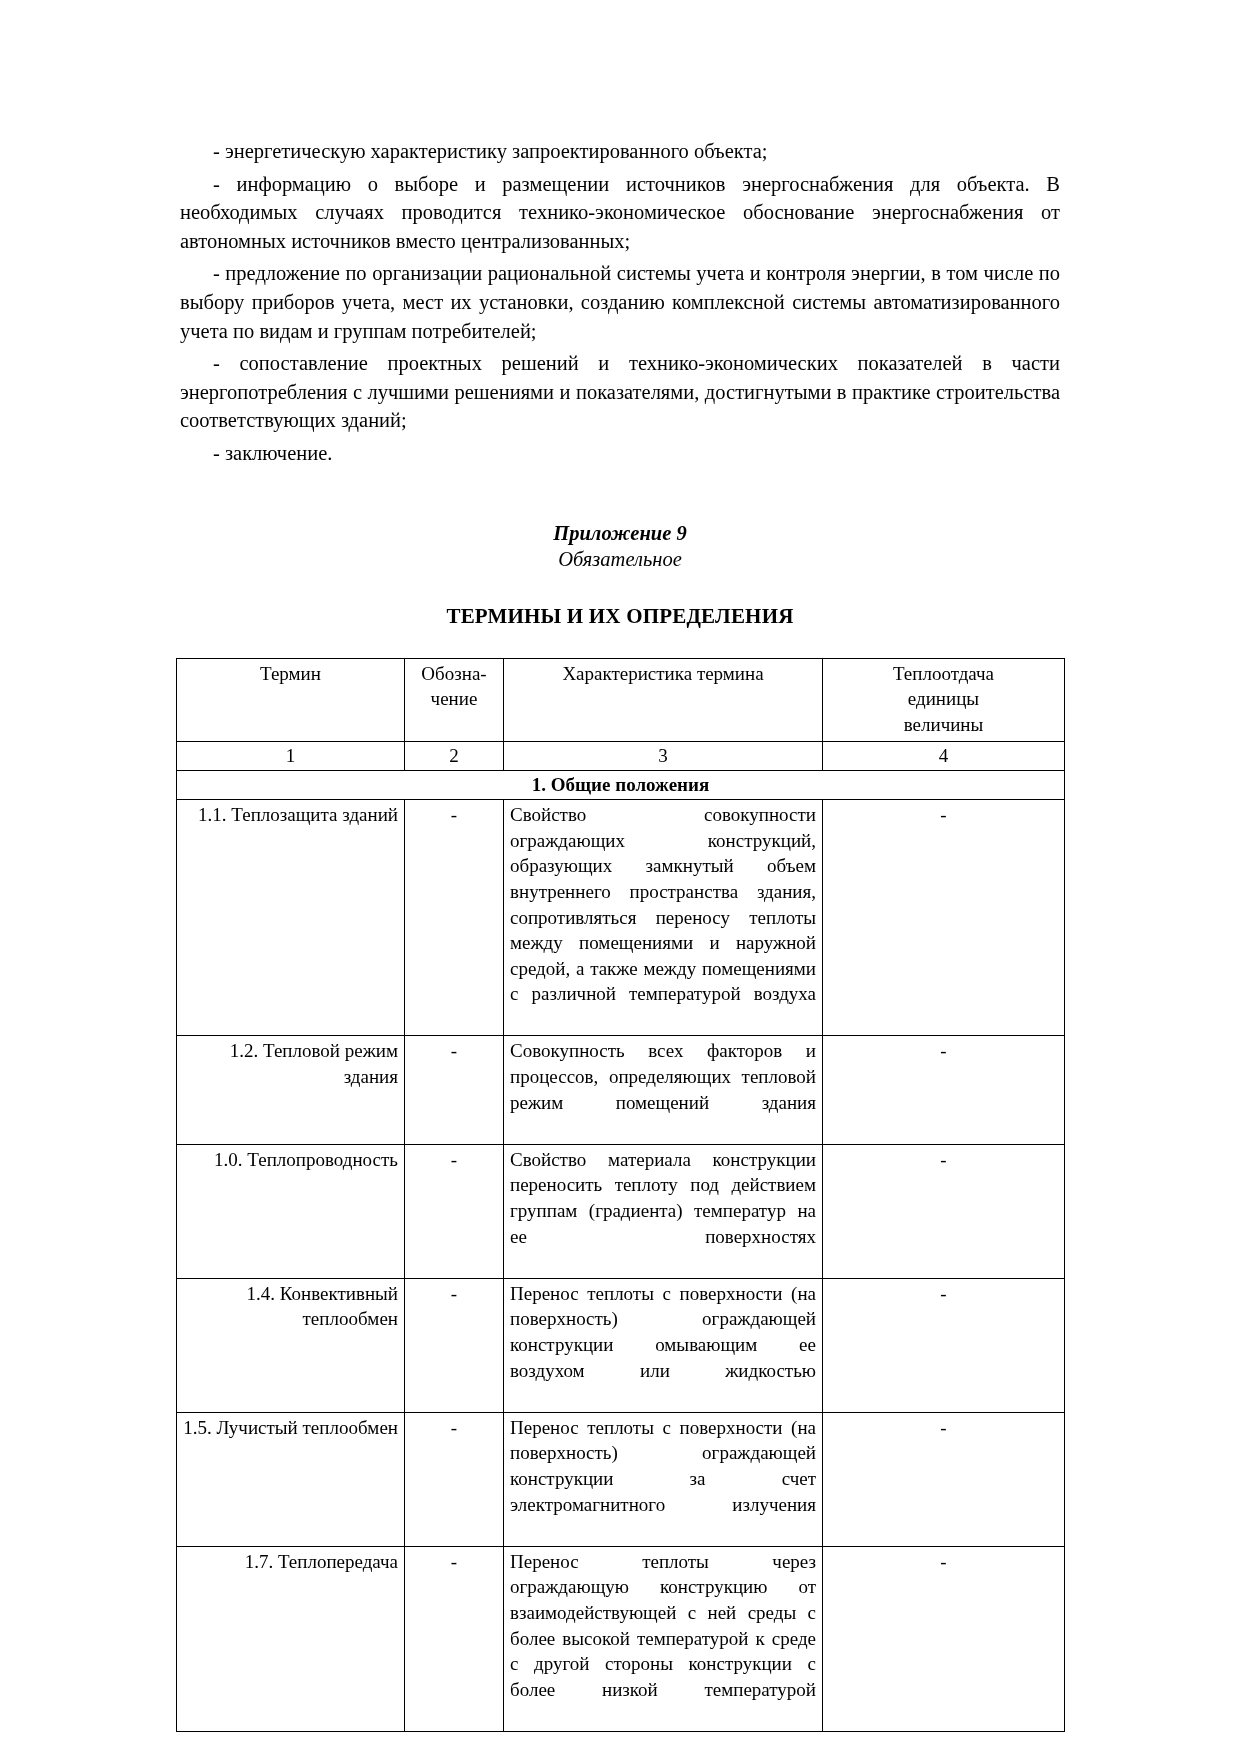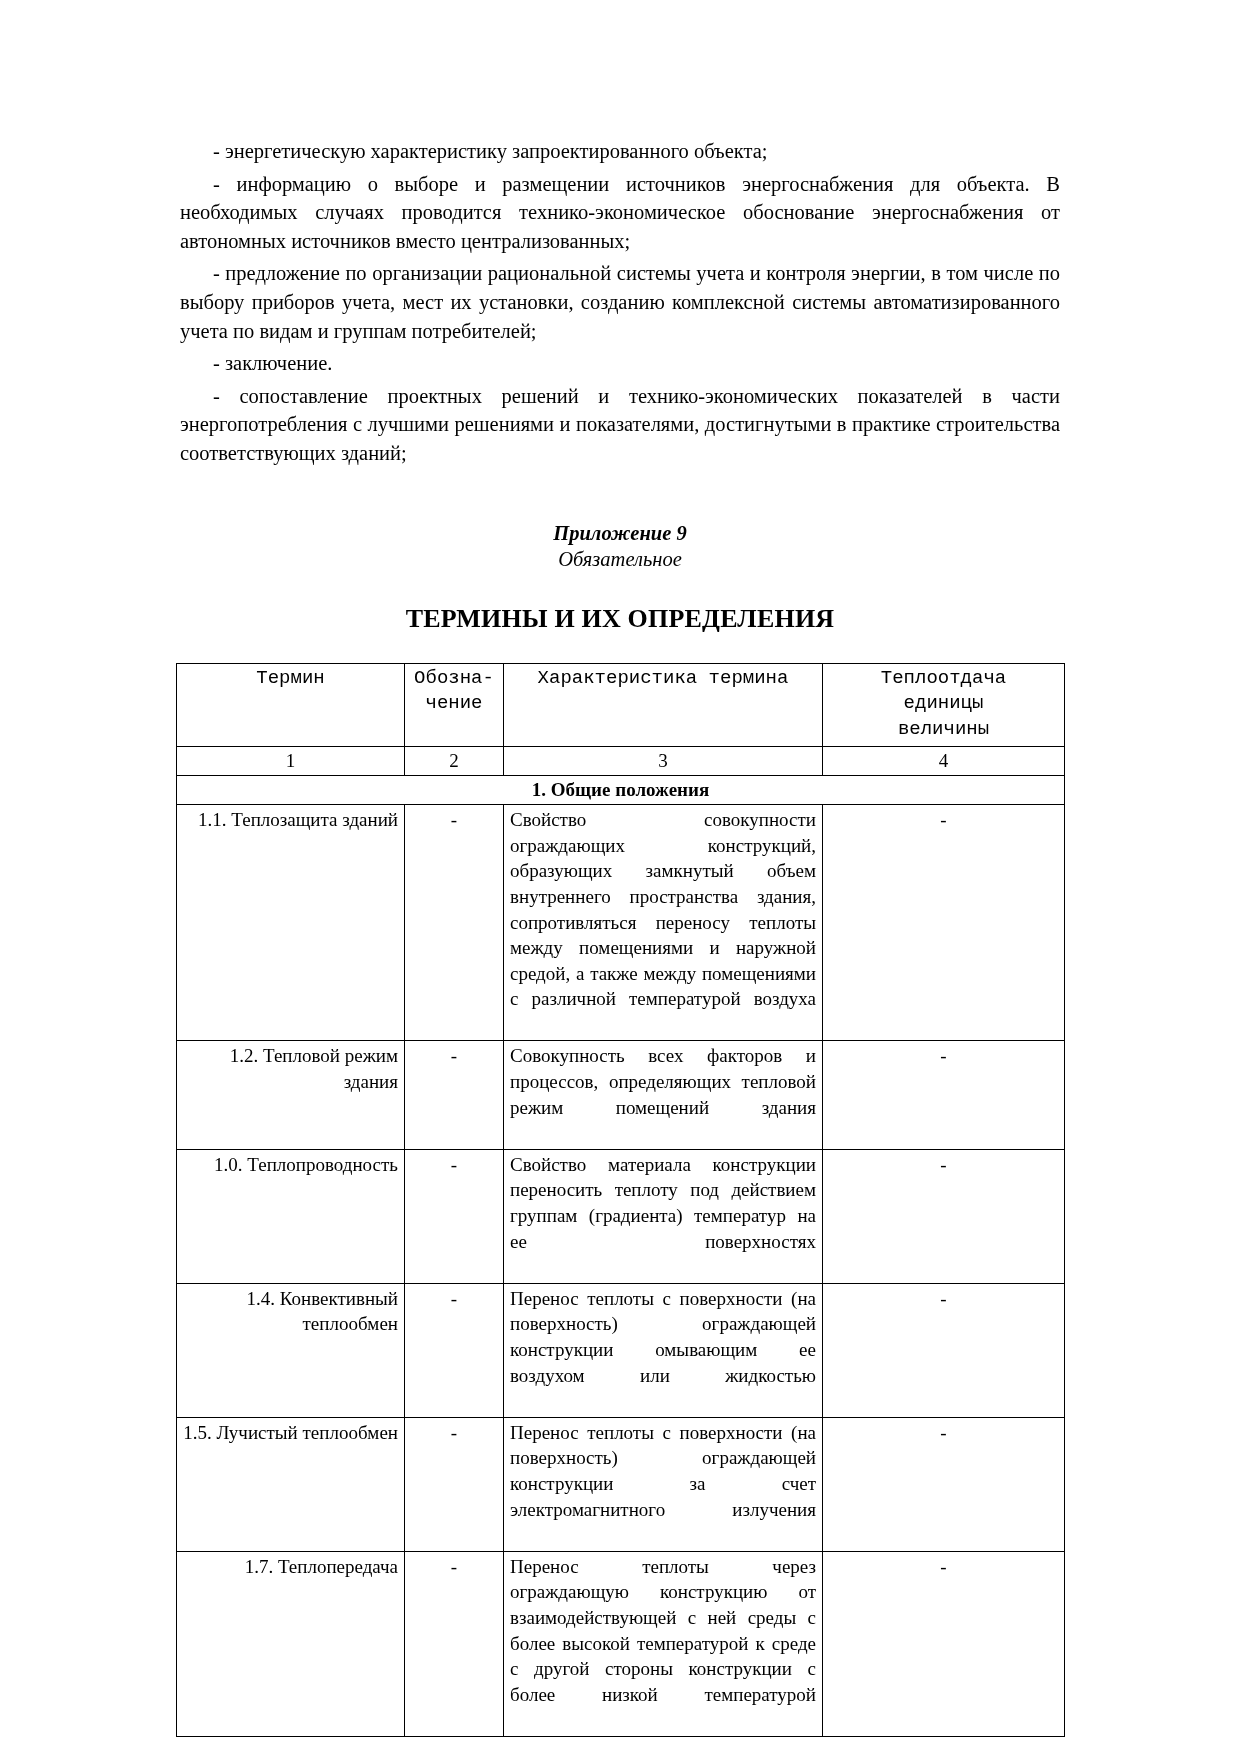--- a/index.html
+++ b/index.html
@@ -51,21 +51,21 @@
   }
   .appendix .line2 {
     font-style: italic;
   }
 
   
   .doc-title {
     margin-top: 32px;
     text-align: center;
     font-weight: bold;
-    font-size: 26px;
+    font-size: 21px;
     letter-spacing: 0.2px;
   }
 
   
   table.terms {
     margin-top: 29px;
     border-collapse: collapse;
     width: 888px;
     table-layout: fixed;
     font-size: 19px;
@@ -81,21 +81,21 @@
   col.c1 { width: 228px; }
   col.c2 { width: 99px; }
   col.c3 { width: 319px; }
   col.c4 { width: 242px; }
 
   .hdr-cell {
     text-align: center;
     vertical-align: top;
     padding-top: 6px;
   }
-  tr.head-row td { height: 77px; font-family: Liberation Mono, monospace; }
+  tr.head-row td { height: 77px; }
   tr.numrow td {
     text-align: center;
     height: 26px;
     padding-top: 1px;
     padding-bottom: 1px;
   }
   tr.section-row td {
     text-align: center;
     font-weight: bold;
     padding-top: 1px;
@@ -125,22 +125,22 @@
 </style>
 </head>
 <body>
 
 <div class="page">
 
   <div class="intro">
     <p class="para">- энергетическую характеристику запроектированного объекта;</p>
     <p class="para">- информацию о выборе и размещении источников энергоснабжения для объекта. В необходимых случаях проводится технико-экономическое обоснование энергоснабжения от автономных источников вместо централизованных;</p>
     <p class="para">- предложение по организации рациональной системы учета и контроля энергии, в том числе по выбору приборов учета, мест их установки, созданию комплексной системы автоматизированного учета по видам и группам потребителей;</p>
+    <p class="para">- сопоставление проектных решений и технико-экономических показателей в части энергопотребления с лучшими решениями и показателями, достигнутыми в практике строительства соответствующих зданий;</p>
     <p class="para last">- заключение.</p>
-    <p class="para">- сопоставление проектных решений и технико-экономических показателей в части энергопотребления с лучшими решениями и показателями, достигнутыми в практике строительства соответствующих зданий;</p>
   </div>
 
   <div class="appendix">
     <div class="line1">Приложение 9</div>
     <div class="line2">Обязательное</div>
   </div>
 
   <div class="doc-title">ТЕРМИНЫ И ИХ ОПРЕДЕЛЕНИЯ</div>
 
   <table class="terms">

